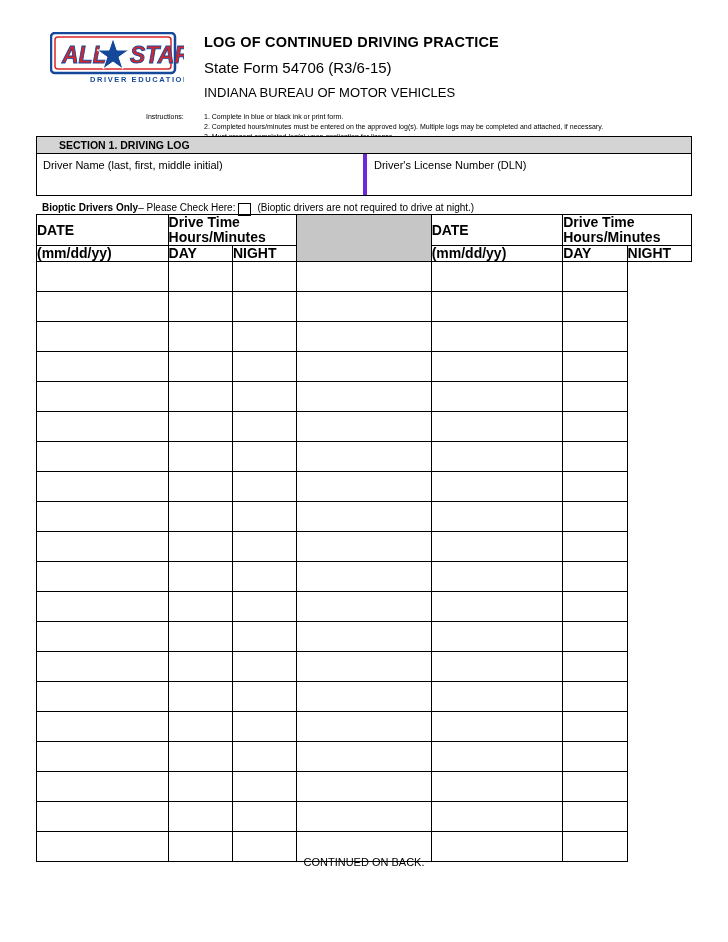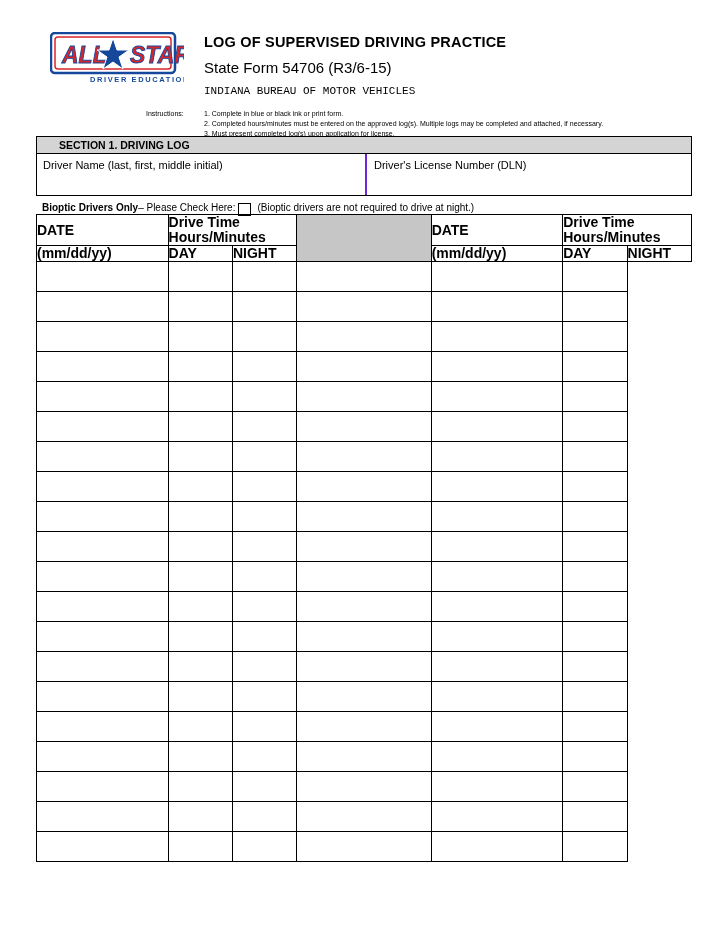--- a/index.html
+++ b/index.html
@@ -49,23 +49,22 @@
     font-size: 14.5px;
     font-weight: bold;
     letter-spacing: 0.2px;
     margin: 0 0 9px 0;
   }
   .state-form {
     font-size: 15px;
     margin: 0 0 9px 0;
   }
   .bmv-line {
-    font-size: 11px;
+    font-size: 13px;
     margin: 0 0 12px 0;
-    font-family: Liberation Mono, monospace;
   }
   .instructions-wrap {
     position: relative;
     margin-top: 2px;
   }
   .instructions-label {
     position: absolute;
     left: -58px;
     top: 1px;
     font-size: 7px;
@@ -107,21 +106,21 @@
     border: 1px solid #000;
     border-top: none;
     box-sizing: border-box;
     display: flex;
   }
   .name-cell {
     width: 330px;
     box-sizing: border-box;
     padding: 5px 0 0 6px;
     font-size: 11px;
-    border-right: 2px solid #6d28d9;
+    border-right: 4px solid #6d28d9;
   }
   .dln-cell {
     flex: 1;
     box-sizing: border-box;
     padding: 5px 0 0 7px;
     font-size: 11px;
   }
 
   
   .bioptic-row {
@@ -205,21 +204,21 @@
         <rect x="1" y="1" width="124" height="40" rx="4" fill="#ffffff" stroke="#15489b" stroke-width="2.5"></rect>
         <rect x="5" y="5" width="116" height="32" rx="3" fill="#ffffff" stroke="#d7262b" stroke-width="1.5"></rect>
         <text x="12" y="31" font-family="'Liberation Sans', sans-serif" font-size="23" font-weight="bold" font-style="italic" fill="#d7262b" stroke="#15489b" stroke-width="0.9">ALL</text>
         <polygon points="63,6 67,18 79,18 69,25 73,37 63,30 53,37 57,25 47,18 59,18" fill="#15489b" stroke="#ffffff" stroke-width="1"></polygon>
         <text x="80" y="31" font-family="'Liberation Sans', sans-serif" font-size="23" font-weight="bold" font-style="italic" fill="#d7262b" stroke="#15489b" stroke-width="0.9">STAR</text>
         <text x="40" y="50" font-family="'Liberation Sans', sans-serif" font-size="7.5" font-weight="bold" letter-spacing="1.6" fill="#15489b">DRIVER EDUCATION</text>
       </svg>
     </div>
 
     <div class="title-block">
-      <div class="doc-title">LOG OF SUPERVISED DRIVING PRACTICE</div>
+      <div class="doc-title">LOG OF CONTINUED DRIVING PRACTICE</div>
       <div class="state-form">State Form 54706 (R3/6-15)</div>
       <div class="bmv-line">INDIANA BUREAU OF MOTOR VEHICLES</div>
       <div class="instructions-wrap">
         <span class="instructions-label">Instructions:</span>
         <ul class="instructions-list">
           <li>1. Complete in blue or black ink or print form.</li>
           <li>2. Completed hours/minutes must be entered on the approved log(s). Multiple logs may be completed and attached, if necessary.</li>
           <li>3. Must present completed log(s) upon application for license.</li>
         </ul>
       </div>
@@ -419,14 +418,15 @@
           <td class="row-cell c-date"></td>
           <td class="row-cell c-day"></td>
           <td class="row-cell c-night"></td>
           <td class="row-cell c-date"></td>
           <td class="row-cell c-day"></td>
           <td class="row-cell c-night"></td>
         </tr>
       </tbody>
   </table>
 
+  <div class="continued">CONTINUED ON BACK.</div>
 
 </div>
 
 </body></html>

